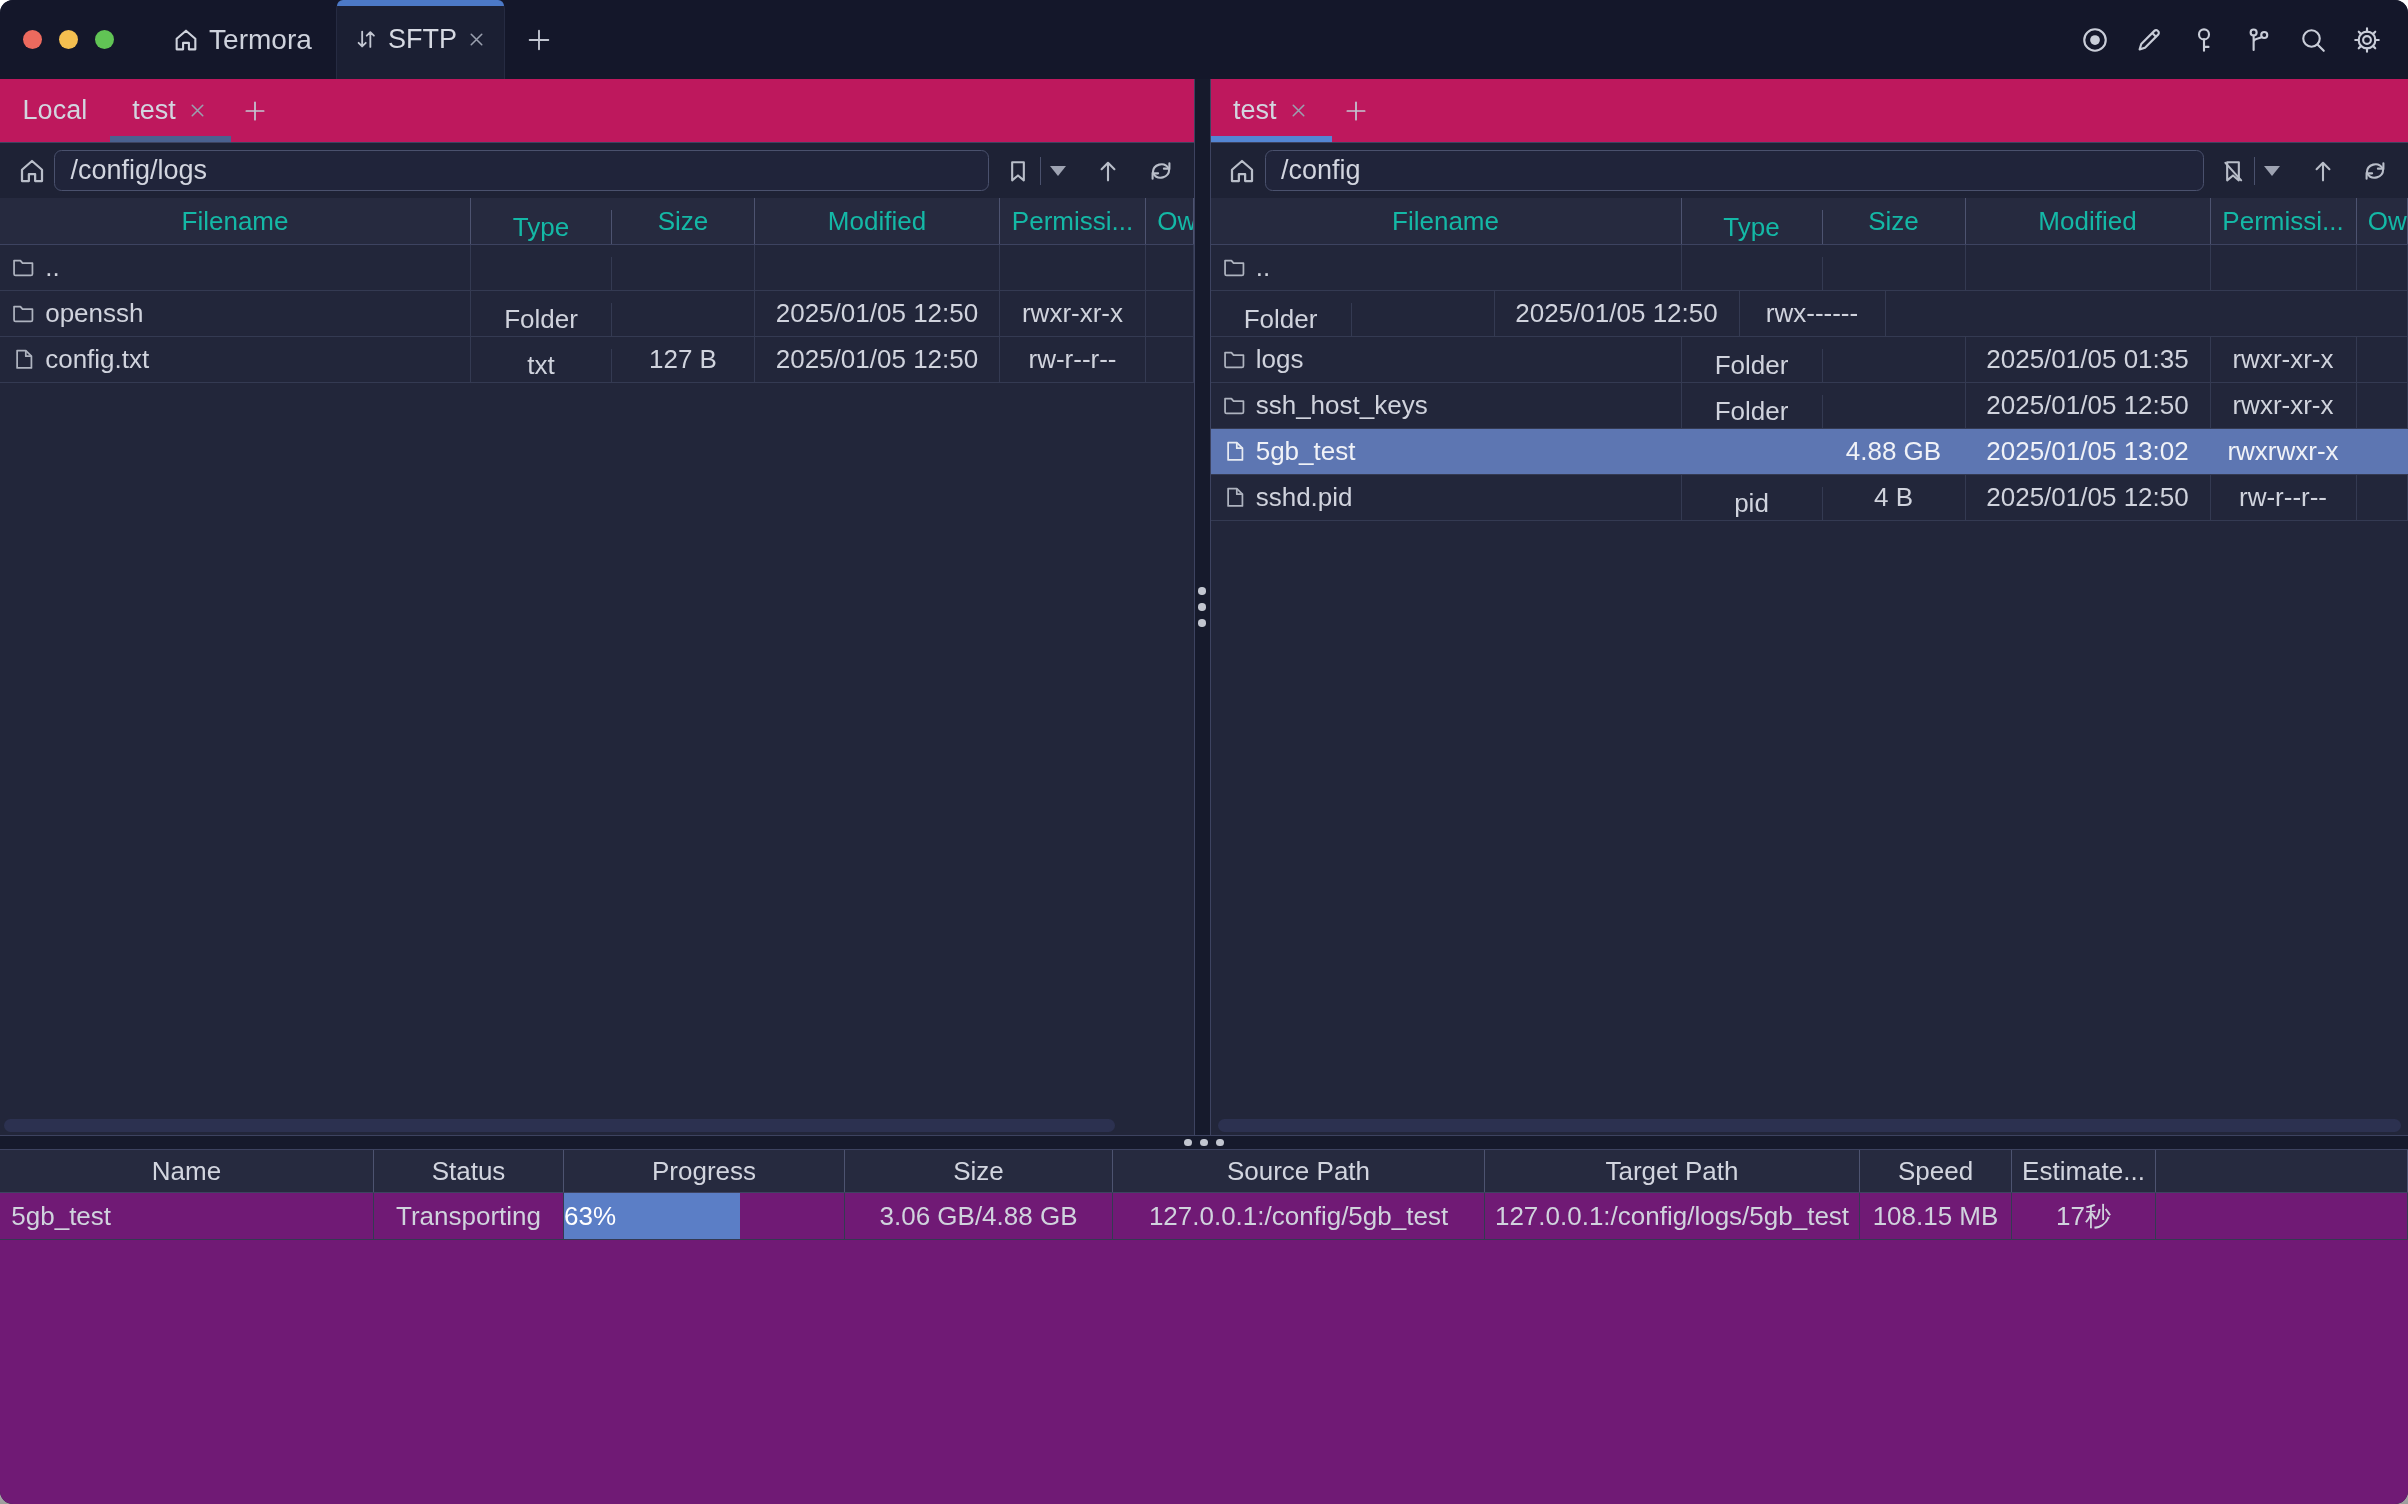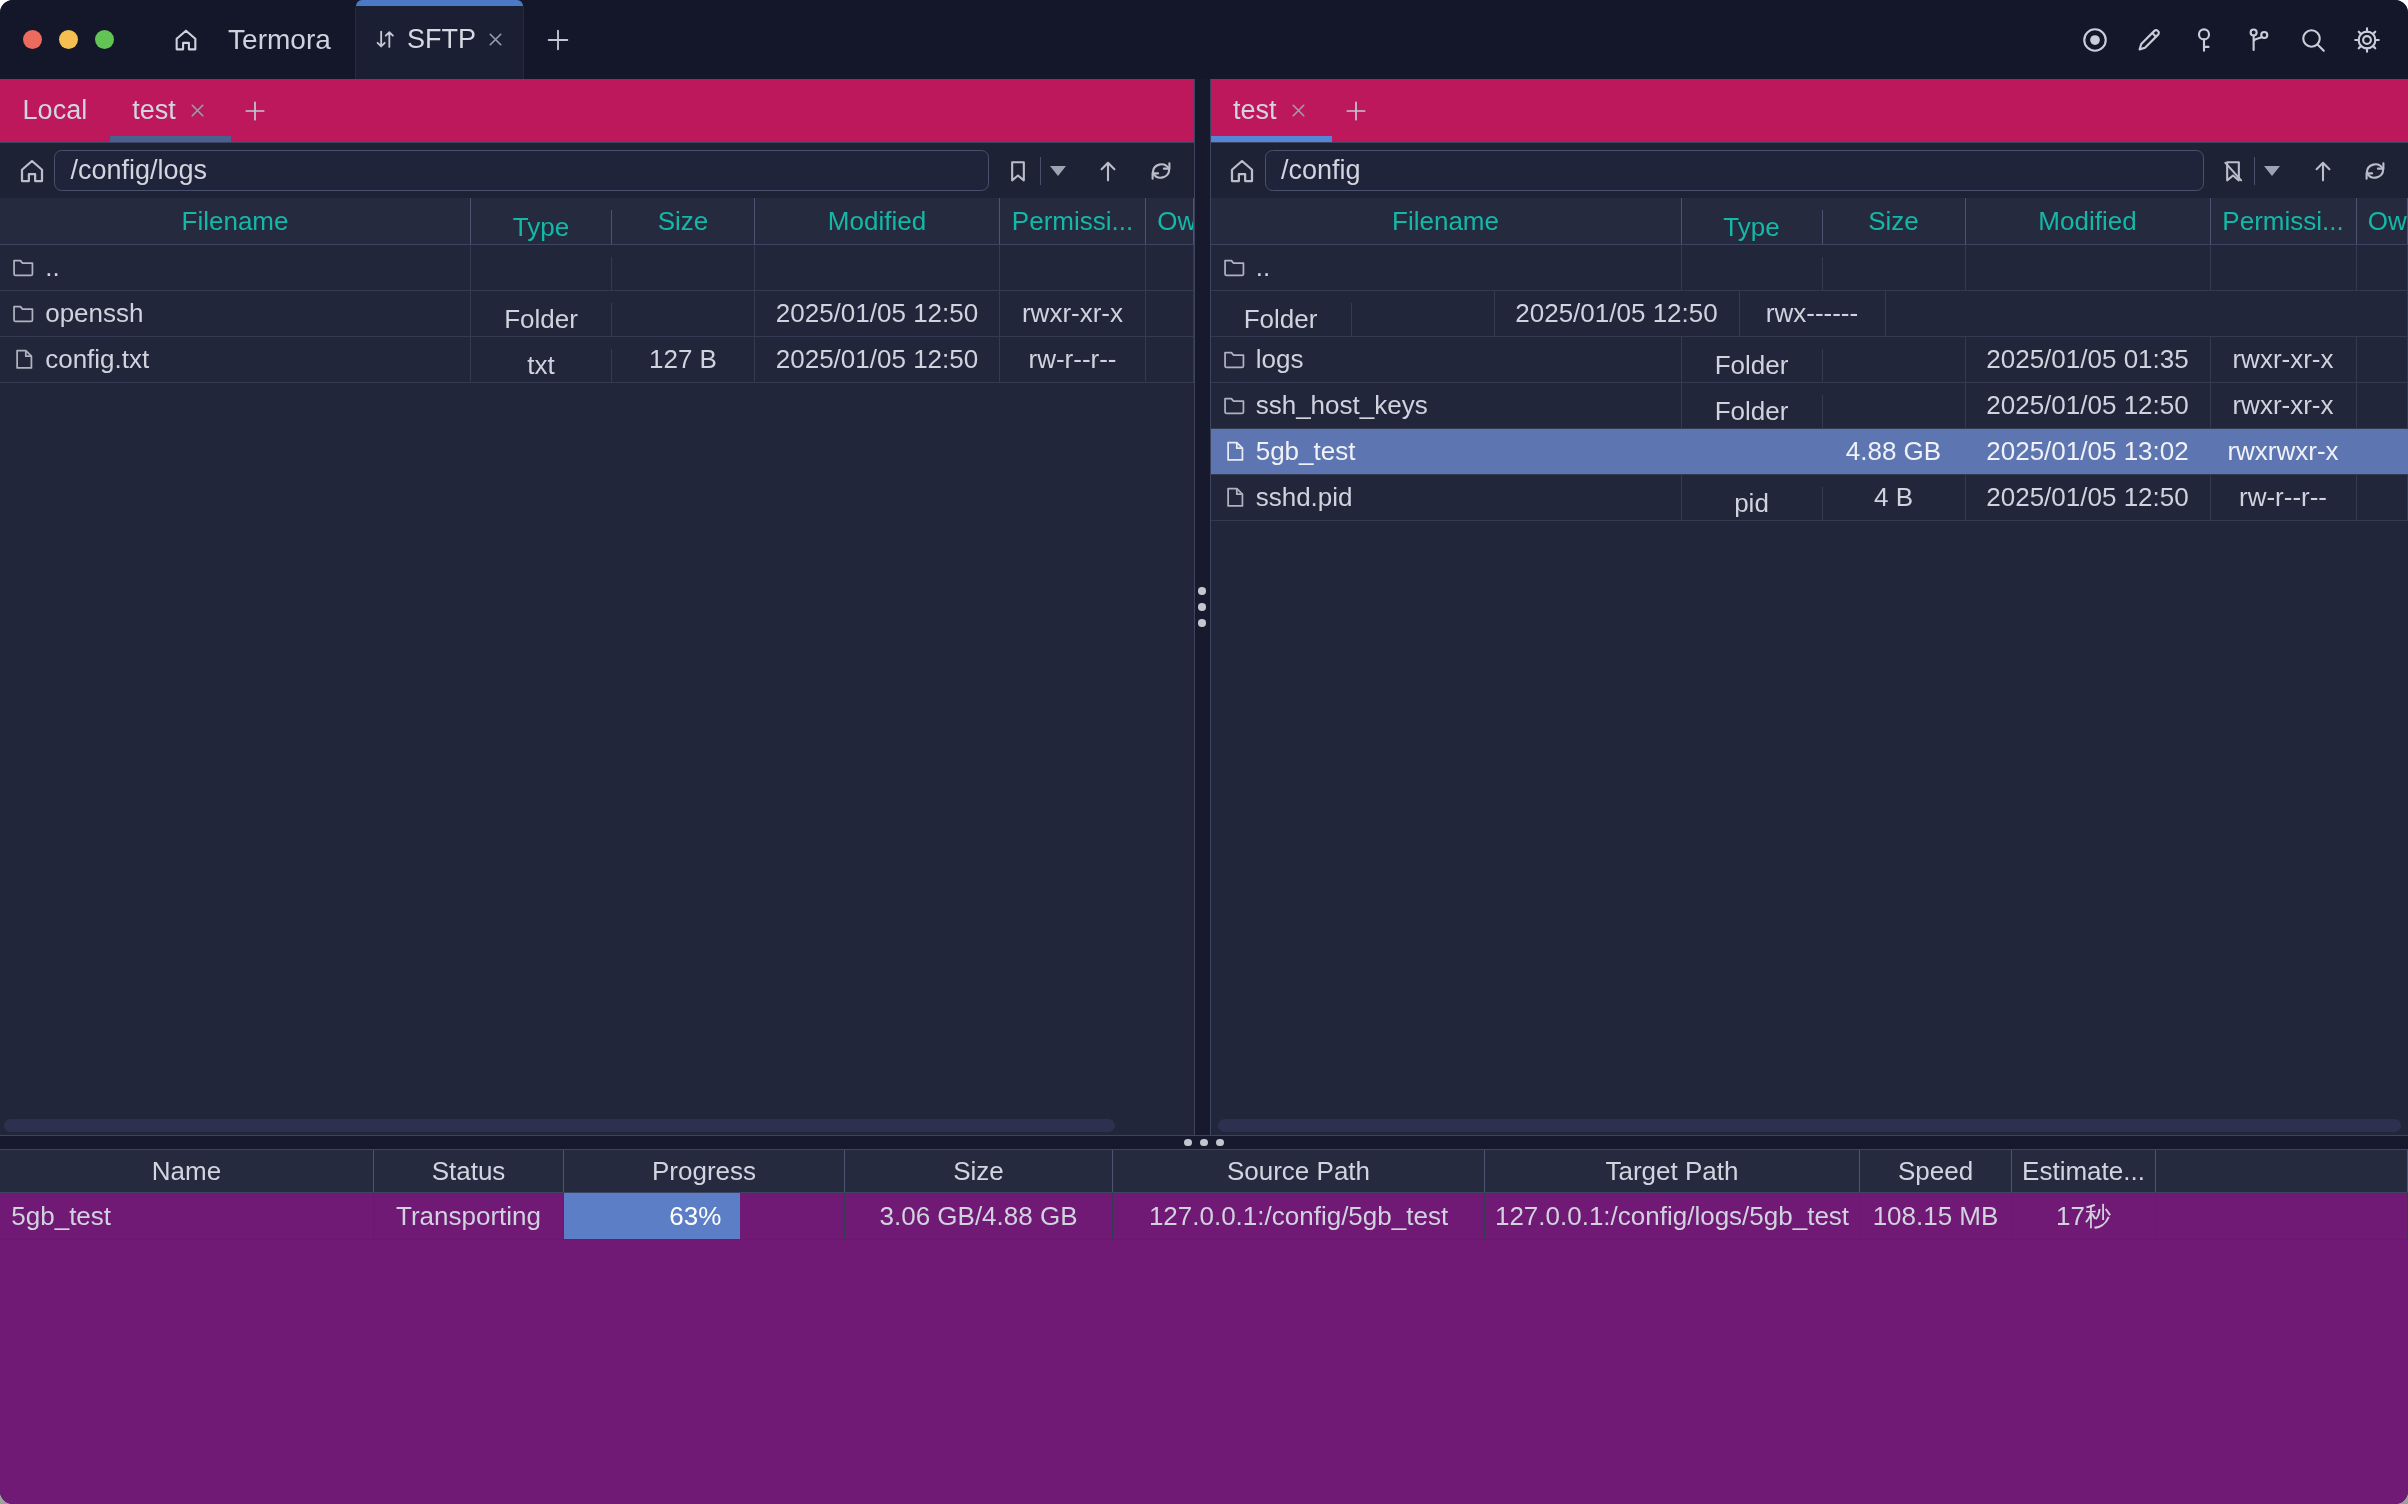--- a/index.html
+++ b/index.html
@@ -10,21 +10,21 @@
     color:#d3d6e0;
     -webkit-font-smoothing: antialiased;
   }
   .window{ position:absolute; inset:0; border-radius:13px; overflow:hidden;
            background:#22263a; display:flex; flex-direction:column; }
 
   
   .titlebar{ height:79px; background:#14172a; display:flex; align-items:stretch; flex:none; }
   .traffic{ display:flex; align-items:center; gap:17px; padding-left:22.6px; padding-right:34px; }
   .tl{ width:19px; height:19px; border-radius:50%; }
-  .apphome{ display:flex; align-items:center; gap:28px; padding:0 24.5px; color:#ced2dc; font-size:28px; }
+  .apphome{ display:flex; align-items:center; gap:9px; padding:0 24.5px; color:#ced2dc; font-size:28px; }
   .apphome svg{ width:28px; height:28px; }
   .tab-sftp{ position:relative; width:169px; display:flex; align-items:center; justify-content:center;
              gap:9.4px; background:#1b1f33; border-left:0.9px solid #262b42; border-right:0.9px solid #262b42;
              border-radius:9.4px 9.4px 0 0; font-size:27px; color:#d6d9e2; }
   .tab-sftp .topbar{ position:absolute; top:0; left:0; right:0; height:5.6px; border-radius:9.4px 9.4px 0 0; }
   .tab-sftp svg{ width:24.5px; height:24.5px; color:#c3c7d2; }
   .tab-sftp .close svg{ width:21px; height:21px; color:#9aa0af; }
   .newtab{ display:flex; align-items:center; justify-content:center; width:68px; color:#c3c7d2; }
   .newtab svg{ width:28px; height:28px; }
   .tb-spacer{ flex:1; }
@@ -98,21 +98,21 @@
   .xhead .cell{ display:flex; align-items:center; justify-content:center;
                 border-right:0.9px solid #4d5370; overflow:hidden; white-space:nowrap; }
   .xrow{ height:47px; flex:none; display:flex; align-items:stretch; font-size:26px; color:#d0d3dd;
          border-bottom:0.9px solid #343a52; }
   .xrow .cell{ display:flex; align-items:center; justify-content:center;
                border-right:0.9px solid #343a52; overflow:hidden; white-space:nowrap; }
   .xrow .cell.xname{ justify-content:flex-start; padding-left:11.3px; }
   .b0{ width:374px; } .b1{ width:190px; } .b2{ width:281px; } .b3{ width:268px; }
   .b4{ width:372px; } .b5{ width:375px; } .b6{ width:152px; } .b7{ width:144px; } .b8{ flex:1; }
   .progresscell{ position:relative; padding:0 !important; justify-content:flex-start !important; }
-  .progressfill{ height:100%; display:flex; align-items:center; justify-content:flex-end;
+  .progressfill{ height:100%; display:flex; align-items:center; justify-content:flex-start;
                  padding-right:19px; color:#ffffff; }
   .xfill{ flex:1; }
 
   svg{ display:block; }
 </style>
 </head>
 <body>
 
 <div class="window">
 

